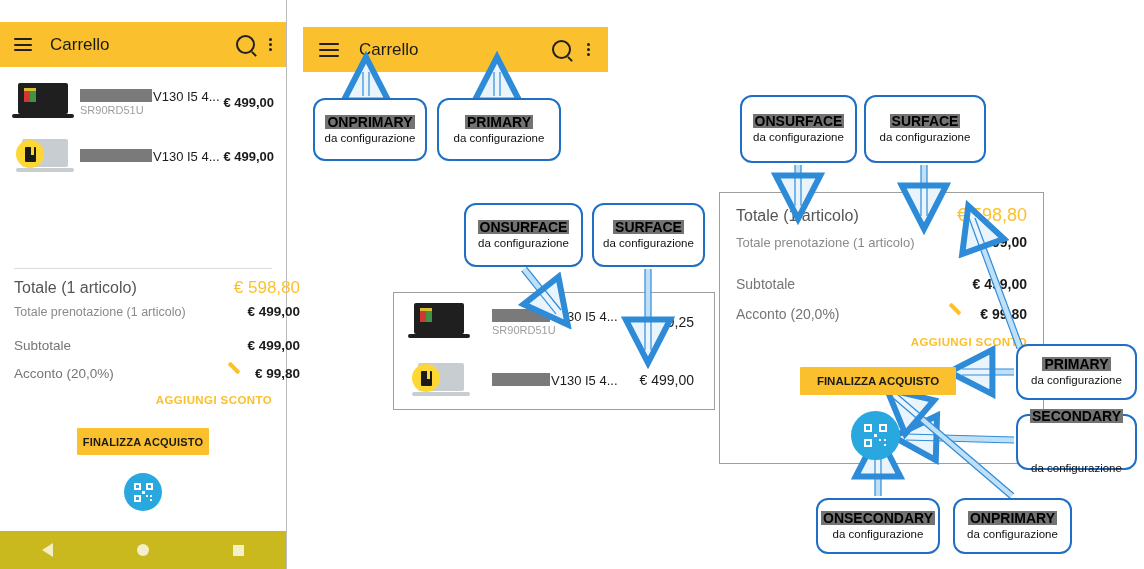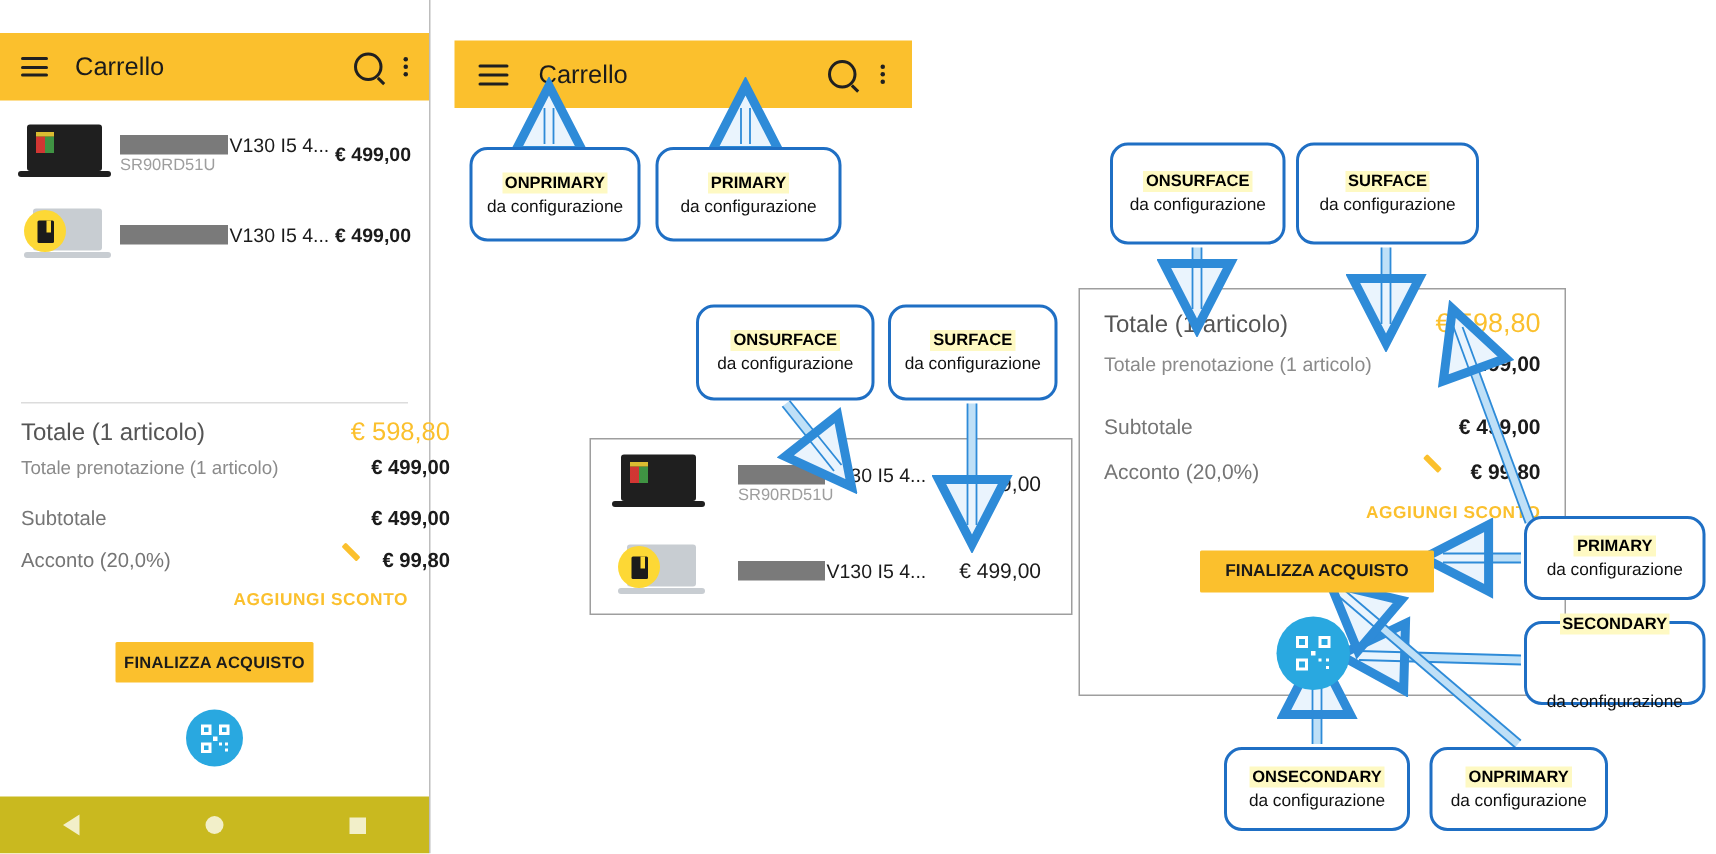--- a/index.html
+++ b/index.html
@@ -52,21 +52,21 @@
   .lap-light .scr2{width:100%;height:100%;background:radial-gradient(circle at 60% 55%,#eaf6ff,#bcdcf5 60%,#9ec9ea);}
   .base-light{position:absolute;left:4px;bottom:6px;width:58px;height:4px;background:#c8cdd2;border-radius:2px;}
   .ybadge{position:absolute;left:4px;top:6px;width:28px;height:28px;border-radius:50%;background:#fdd835;display:flex;align-items:center;justify-content:center;z-index:3;}
   .bookico{width:11px;height:15px;background:#1b1b1b;border-radius:1px;position:relative;}
   .bookico:after{content:"";position:absolute;right:2px;top:0;width:3px;height:8px;background:#fdd835;}
   .greybar{width:72px;height:13px;background:#7a7a7a;flex:none;}
   .pname{font-size:13px;color:#1b1b1b;margin-left:1px;white-space:nowrap;}
   .psku{font-size:11px;color:#9e9e9e;}
   .pprice{margin-left:auto;font-size:13px;color:#1b1b1b;white-space:nowrap;font-weight:bold;}
   .pmid{display:flex;flex-direction:column;justify-content:center;margin-left:6px;}
-  .pmidrow{display:flex;align-items:center;}
+  .pmidrow{display:flex;}
 
   #divider{left:14px;top:268px;width:258px;height:1px;background:#dcdcdc;}
 
   .totline{display:flex;align-items:baseline;padding:0 14px;}
   .totline .lbl{font-size:15px;color:#555;}
   .totline .val{margin-left:auto;}
   #tot-main{left:0;top:278px;width:286px;}
   #tot-main .lbl{font-size:16px;color:#555;}
   #tot-main .val{font-size:17px;color:#fbc02d;font-weight:normal;}
   #tot-sub{left:0;top:304px;width:286px;}
@@ -90,21 +90,21 @@
   .nv-back{width:0;height:0;border-top:7px solid transparent;border-bottom:7px solid transparent;border-right:11px solid #f2efc9;}
   .nv-home{width:12px;height:12px;border-radius:50%;background:#f2efc9;}
   .nv-rec{width:11px;height:11px;background:#f2efc9;}
 
   
   .callout{
     border:2px solid #1f6fc4;border-radius:12px;background:#fff;
     display:flex;flex-direction:column;align-items:center;justify-content:center;
     box-sizing:border-box;z-index:6;
   }
-  .callout .hl{background:#fef9c3;color:#000;font-size:11px;font-weight:bold;padding:0 2px;line-height:14px;}
+  .callout .hl{background:#737373;color:#000;font-size:14px;font-weight:bold;padding:0 2px;line-height:14px;}
   .callout .sub{font-size:11.5px;color:#111;margin-top:2px;line-height:14px;}
 
   
   #m-appbar{left:303px;top:27px;width:305px;height:45px;background:#fbc02d;display:flex;align-items:center;}
   #m-appbar .title{margin-left:20px;font-size:17px;color:#1b1b1b;}
   #m-appbar .acts{margin-left:auto;display:flex;align-items:center;gap:16px;margin-right:18px;}
   #m-prodbox{left:393px;top:292px;width:322px;height:118px;border:1px solid #9e9e9e;background:#fff;box-sizing:border-box;}
   .mrow{display:flex;align-items:center;height:58px;padding:0 14px;box-sizing:border-box;}
 
   
@@ -254,21 +254,21 @@
       <span class="lap-dark"><span class="scr"></span></span>
         <span class="base-dark"></span>
     </span>
     <span class="pmid" style="margin-left:22px;">
       <span class="pmidrow">
         <span class="greybar" style="width:58px;"></span>
         <span class="pname">V130 I5 4...</span>
       </span>
       <span class="psku">SR90RD51U</span>
     </span>
-    <span class="pprice" style="font-weight:normal;font-size:14px;margin-right:6px;">499,00</span>
+    <span class="pprice" style="font-weight:normal;font-size:14px;margin-right:6px;">209,25</span>
   </div>
   <div class="mrow">
     <span class="thumb">
       <span class="lap-light"><span class="scr2"></span></span>
         <span class="base-light"></span>
       <span class="ybadge">
           <span class="bookico"></span>
         </span>
     </span>
     <span class="pmid" style="margin-left:22px;">

